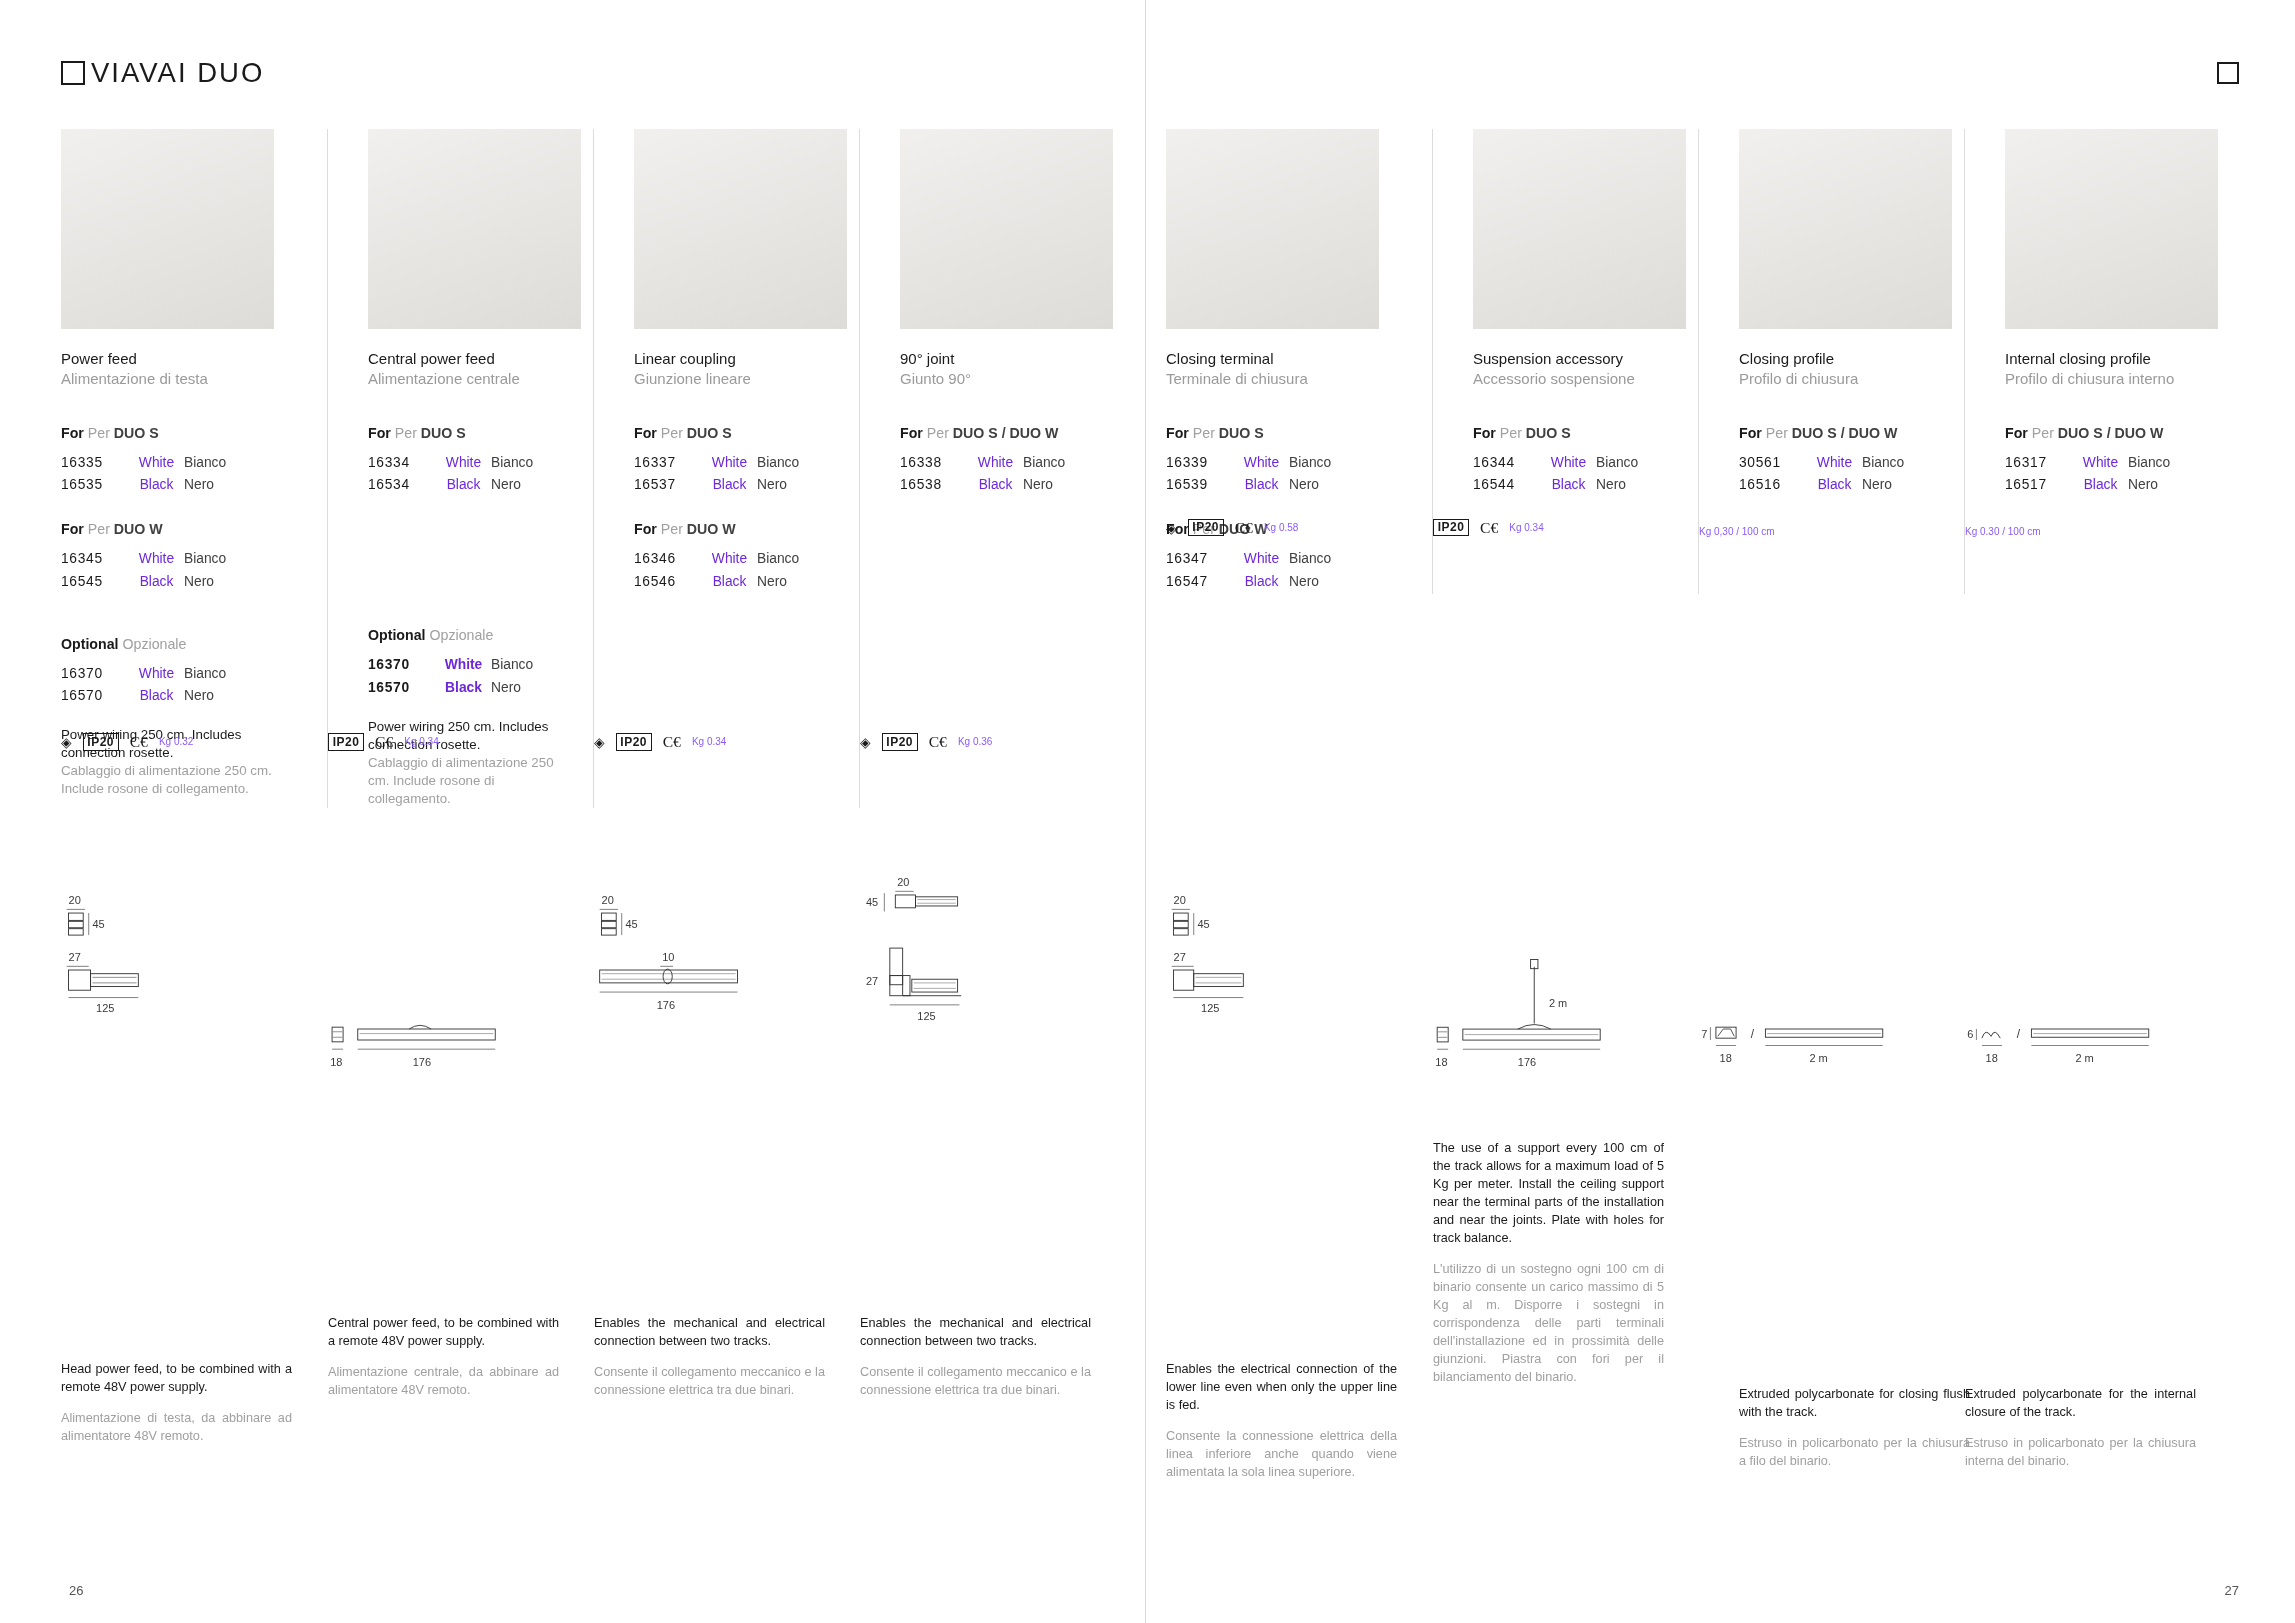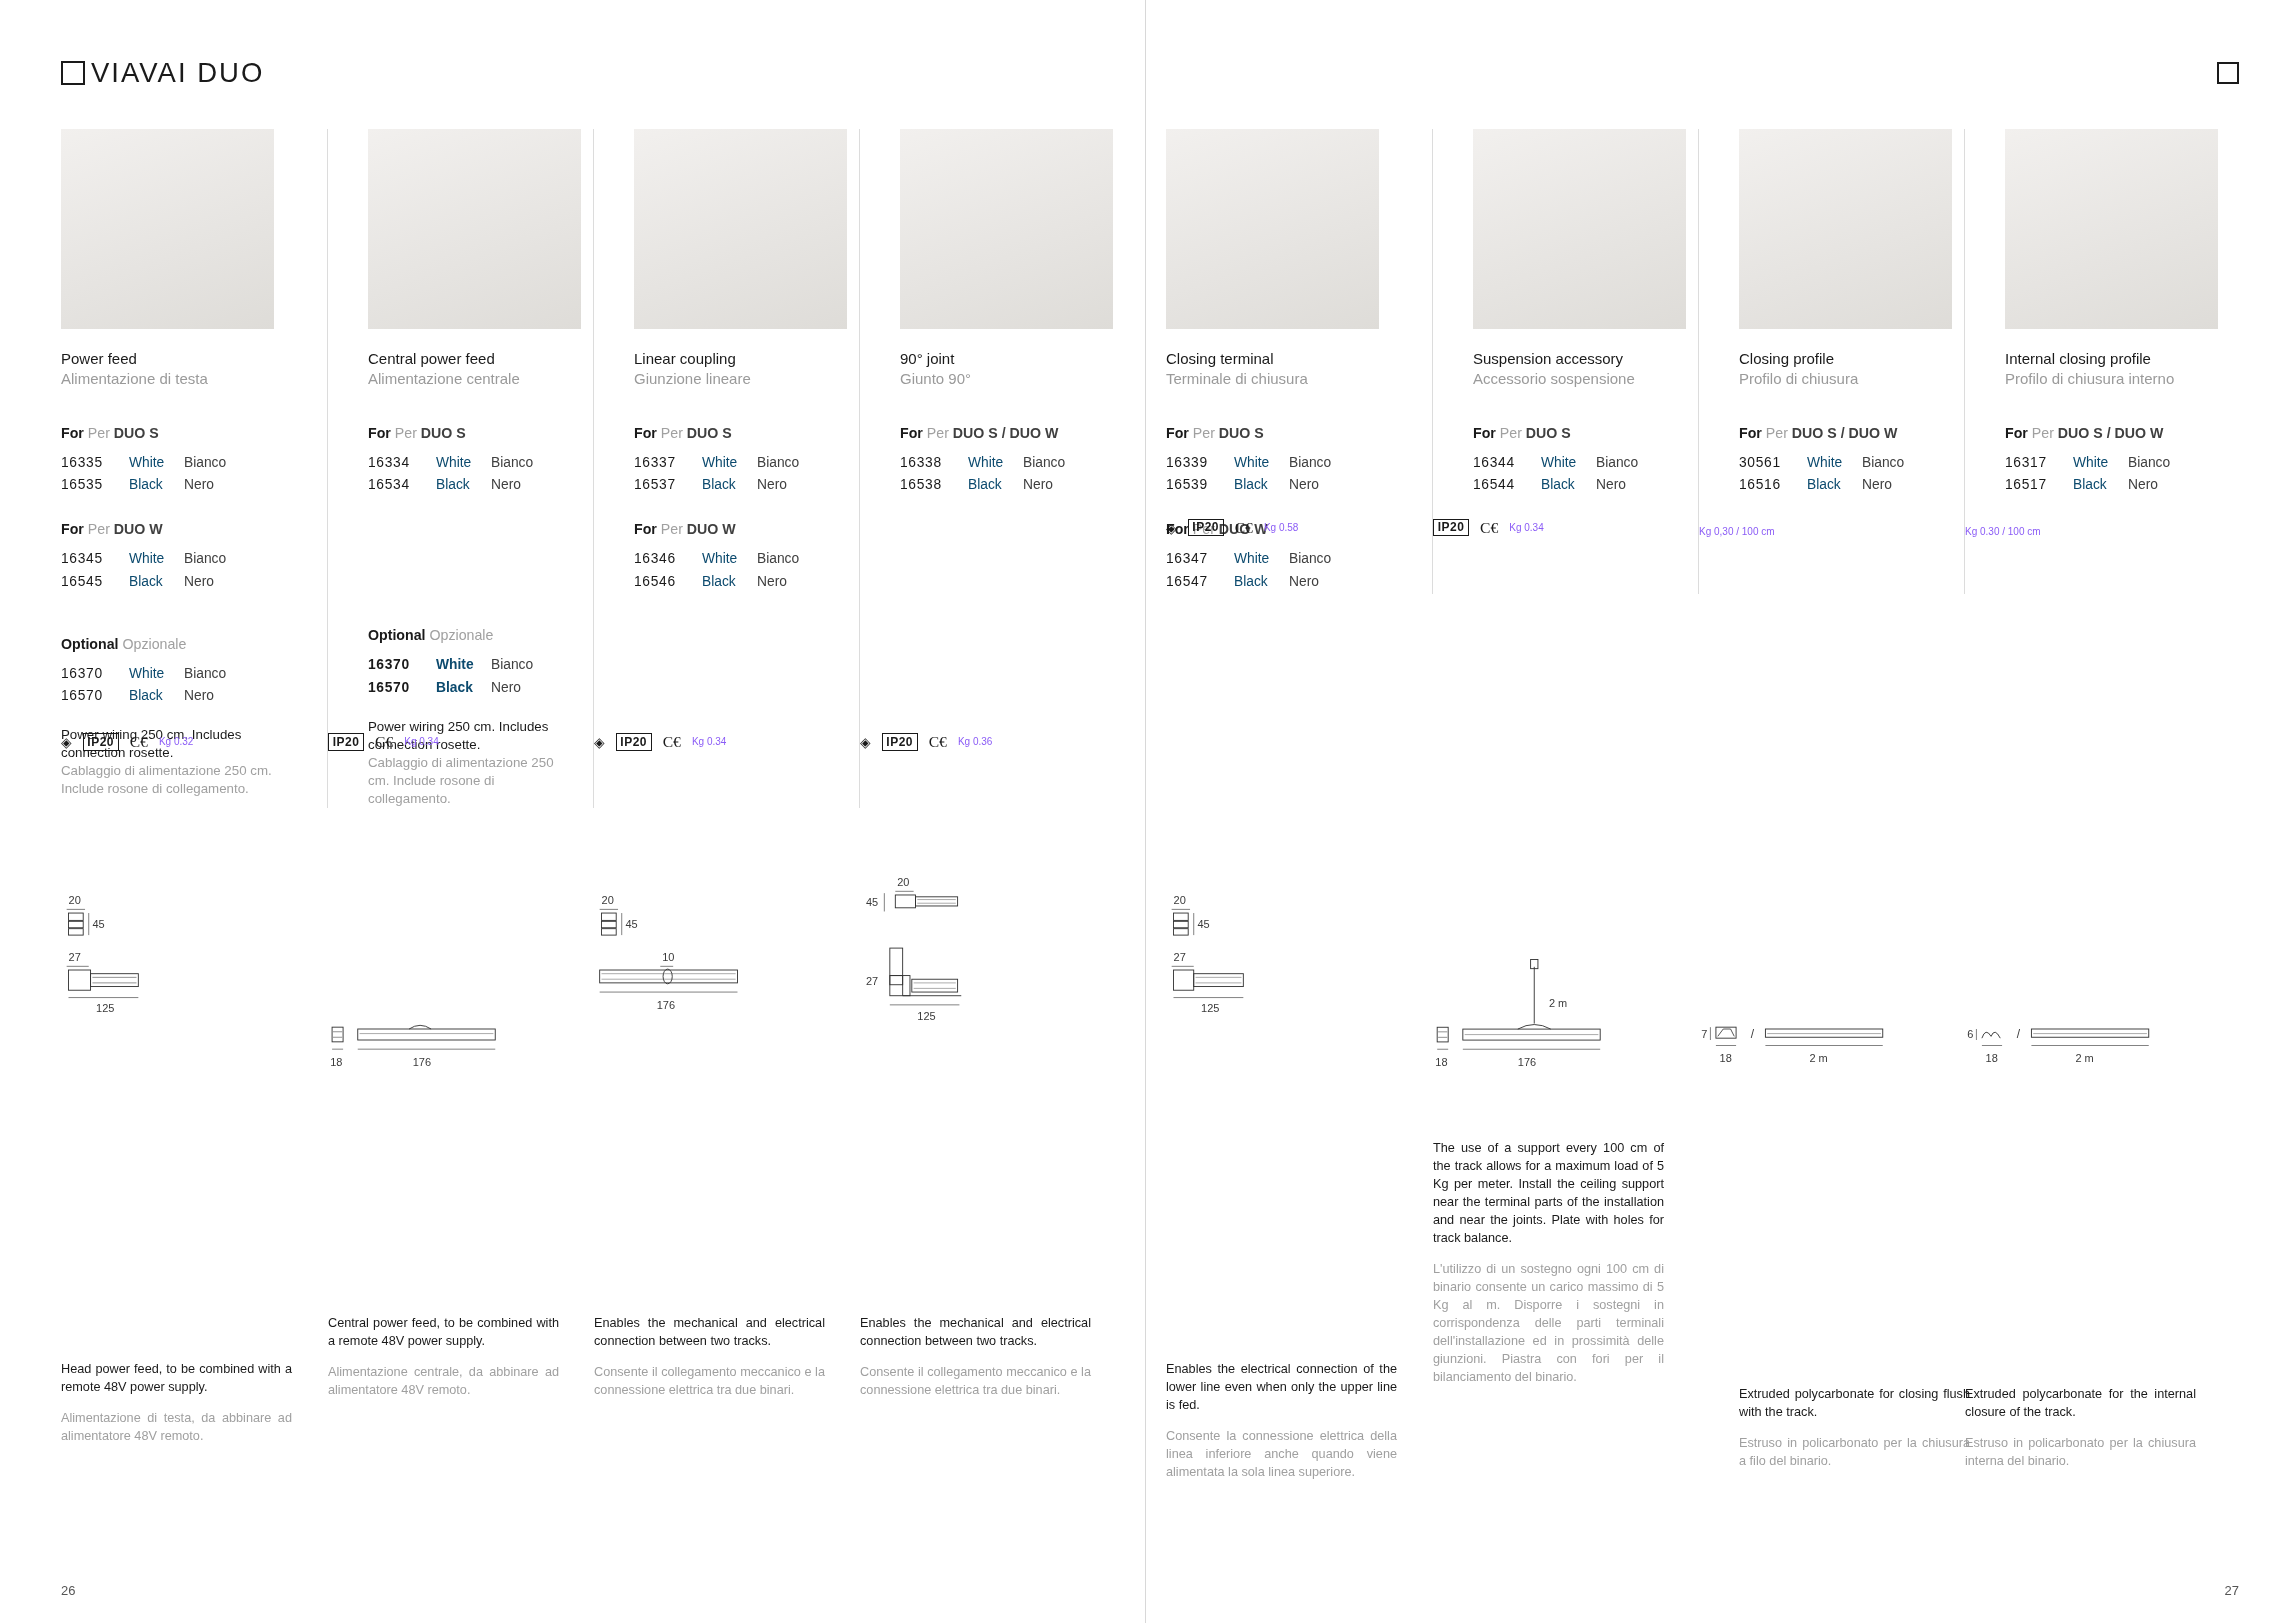--- a/index.html
+++ b/index.html
@@ -44,21 +44,21 @@
   .name-it { font-size:15px; color:#9a9a9a; line-height:1.35; }
 
   .for-line { margin-top:35px; font-size:14.2px; }
   .for-line .lbl { color:#1a1a1a; font-weight:bold; }
   .for-line .per { color:#a0a0a0; font-weight:normal; }
   .for-line .model { color:#404040; font-weight:bold; }
 
   .codes { margin-top:11px; }
   .code-row { display:flex; font-size:13.8px; line-height:1.65; }
   .code-row .num { width:68px; color:#1a1a1a; letter-spacing:0.7px; }
-  .code-row .en { width:55px; color:#0c4a6e; }
+  .code-row .en { width:55px; color:#6d28d9;text-align:center; }
   .code-row .it { color:#404040; }
   .code-row.bold .num, .code-row.bold .en { font-weight:bold; }
 
   .for-line.second { margin-top:24px; }
 
   .optional { margin-top:42px; font-size:14.2px; }
   .optional .lbl { font-weight:bold; color:#1a1a1a; }
   .optional .it { color:#a0a0a0; }
 
   .note { margin-top:18.4px; font-size:13.3px; line-height:1.35; }
@@ -77,21 +77,21 @@
 
   
   .iconrow { position:absolute; bottom:57px; left:0; display:flex; align-items:center; gap:11px; }
   .ip20 {
     border:1.5px solid #1a1a1a; font-size:12px; padding:0.9px 3.7px 0 3.7px; letter-spacing:0.5px;
     font-weight:bold; line-height:1.25;
   }
   .kg { font-size:10px; color:#8b5cf6; }
   .ce { font-size:15.6px; color:#1a1a1a; font-family:"Liberation Serif", serif; }
 
-  .folio { position:absolute; bottom:26px; font-size:13px; color:#555; }
+  .folio { position:absolute; bottom:26px; font-size:13px; color:#555;margin-left:8px; }
   .folio-l { left:61px; }
   .folio-r { right:57px; }
 
   
   .ph-bg { position:absolute; inset:0; background:linear-gradient(160deg,#f2f0ee 0%,#e6e4e1 60%,#dedcd8 100%); }
 </style>
 </head>
 <body>
 
 <div class="spread">

